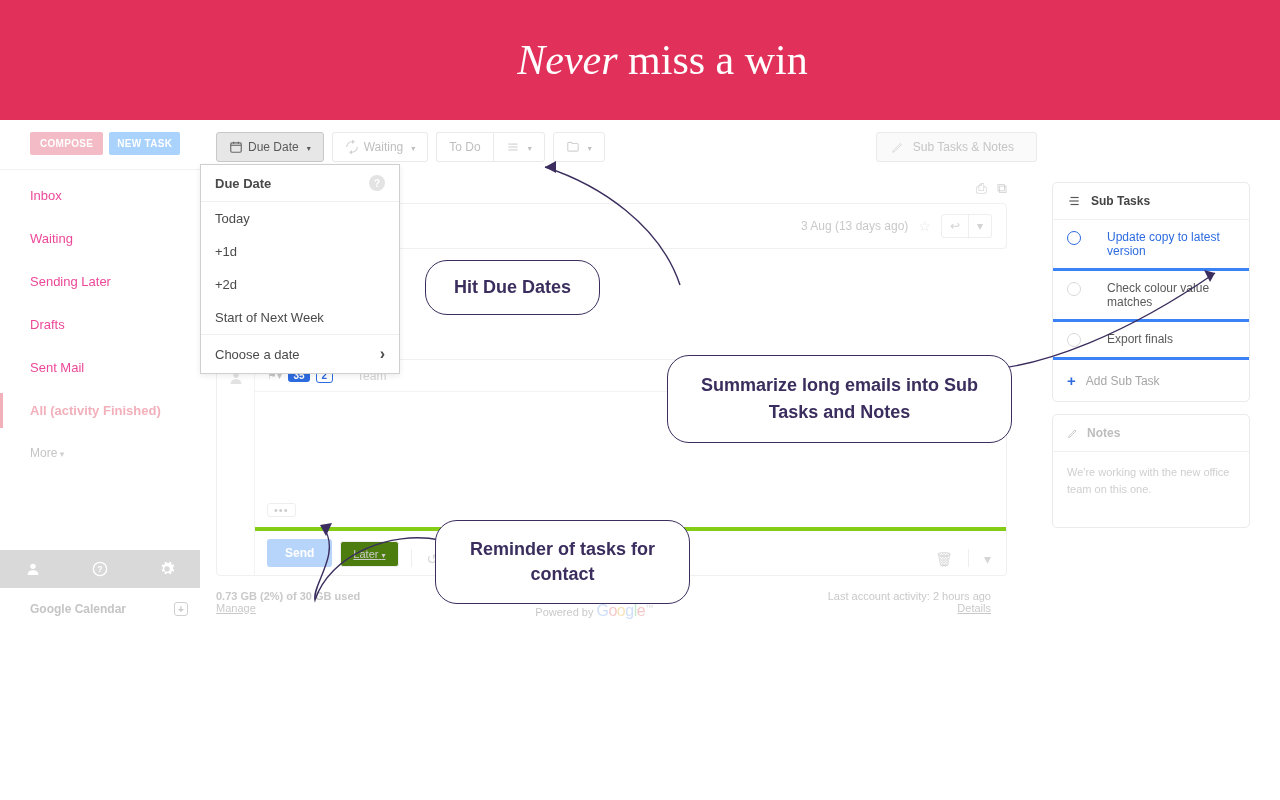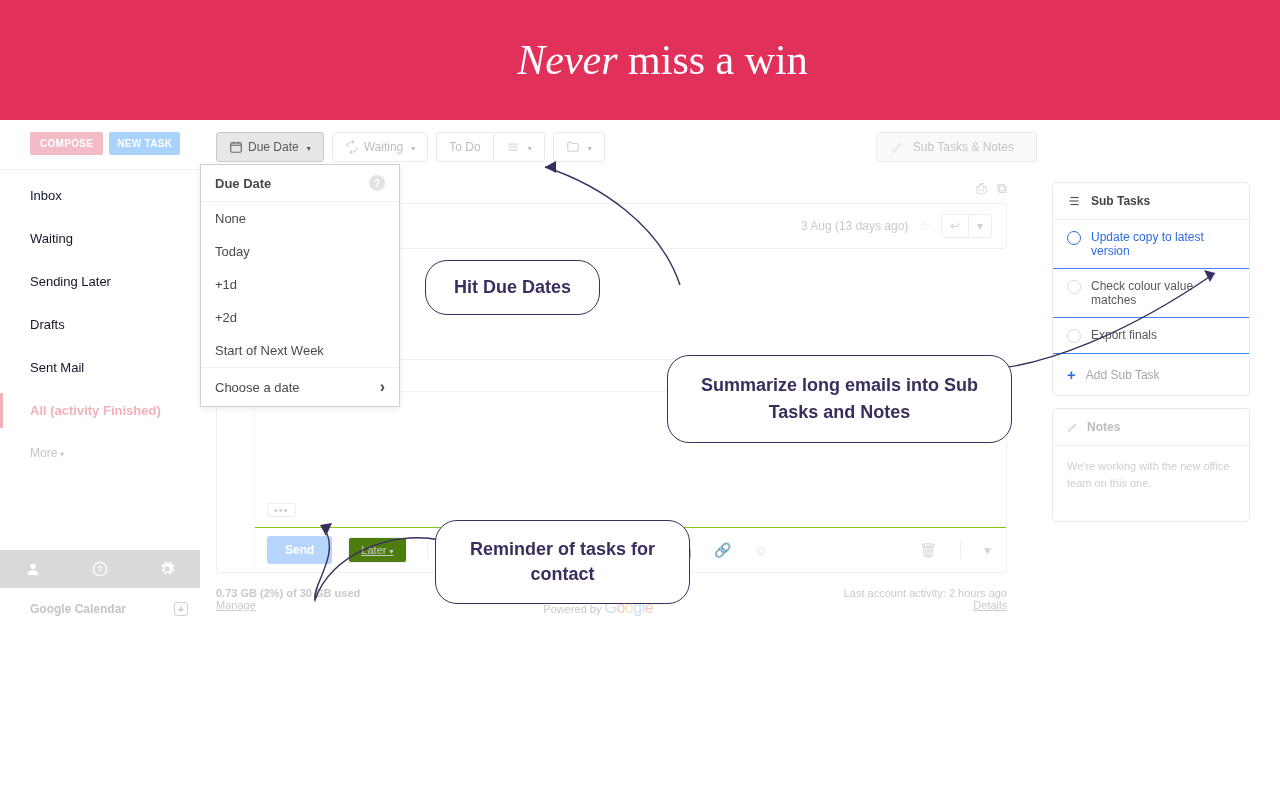--- a/index.html
+++ b/index.html
@@ -7,21 +7,21 @@
 
 .banner { background: #e1305a; color: #fff; text-align: center; padding: 36px 0; font-family: Georgia, 'Times New Roman', serif; font-size: 42px; font-weight: 400; }
 .banner em { font-style: italic; font-weight: 400; margin-left: 45px; }
 
 .app { display: flex; }
 .sidebar { width: 200px; padding: 12px 0 0 0; }
 .compose-row { padding: 0 12px 12px 30px; display: flex; gap: 6px; }
 .btn-compose { background: #f2b0bb; opacity: 0.85; color: #fff; border: none; padding: 6px 10px; font-size: 10px; font-weight: bold; letter-spacing: 0.3px; border-radius: 2px; cursor: pointer; }
 .btn-newtask { background: #a9d2fc; color: #fff; border: none; padding: 6px 8px; font-size: 10px; font-weight: bold; letter-spacing: 0.3px; border-radius: 2px; cursor: pointer; }
 
-.nav-item { padding: 10px 12px 10px 30px; color: #0f172a; font-size: 13px; cursor: pointer; margin: 8px 0; }
+.nav-item { padding: 10px 12px 10px 30px; color: #ec4899; font-size: 13px; cursor: pointer; margin: 8px 0; }
 .nav-item.finished { color: #f2b0bb; font-weight: 600; border-left: 3px solid #f2b0bb; padding-left: 27px; }
 .nav-more { padding: 10px 12px 10px 30px; color: #c5c5c5; font-size: 12px; cursor: pointer; }
 .nav-more::after { content: ' ▾'; font-size: 9px; opacity: 0.8; }
 
 .sidebar-bottom { margin-top: 80px; }
 .sidebar-icons { background: #d9d9d9; display: flex; justify-content: space-around; align-items: center; padding: 10px 0; }
 .sidebar-icons span { width: 18px; height: 18px; display: inline-flex; align-items: center; justify-content: center; color: #fff; font-size: 14px; }
 .calendar-row { padding: 14px 12px 14px 30px; color: #c5c5c5; font-size: 12px; font-weight: 600; display: flex; justify-content: space-between; align-items: center; }
 .plus-circle { width: 14px; height: 14px; border: 1px solid #d0d0d0; border-radius: 3px; display: inline-flex; align-items: center; justify-content: center; font-size: 10px; color: #c5c5c5; }
 
@@ -57,37 +57,37 @@
 .compose-avatar { width: 38px; border-right: 1px solid #f3f3f3; display: flex; align-items: flex-start; justify-content: center; padding-top: 10px; color: #dcdcdc; }
 .compose-body { flex: 1; }
 .compose-to { padding: 8px 12px; display: flex; align-items: center; gap: 6px; border-bottom: 1px solid #f3f3f3; }
 .flag { color: #c6c6c6; font-size: 11px; }
 .badge { padding: 1px 5px; border-radius: 3px; font-size: 10px; font-weight: 600; }
 .badge.blue-fill { background: #2d6be0; color: #fff; }
 .badge.blue-outline { border: 1px solid #2d6be0; color: #2d6be0; }
 .team-label { color: #d3d3d3; font-size: 12px; margin-left: 18px; }
 .compose-text { min-height: 110px; padding: 12px; }
 .ellipsis-chip { display: inline-block; border: 1px solid #eee; border-radius: 3px; padding: 0 6px; color: #ccc; font-size: 11px; letter-spacing: 1px; margin: 0 0 10px 12px; }
-.compose-toolbar { border-top: 1px solid #84cc16; padding: 8px 12px; display: flex; align-items: center; gap: 16px; }
+.compose-toolbar { border-top: 4px solid #84cc16; padding: 8px 12px; display: flex; align-items: flex-end; gap: 8px; }
 .btn-send { background: #b7d4fa; color: #fff; border: none; padding: 7px 18px; font-size: 12px; font-weight: 600; border-radius: 3px; cursor: pointer; }
 .btn-later { border: 1px solid #eee; background: #4d7c0f; padding: 6px 12px; font-size: 11px; color: #ccc; border-radius: 3px; text-decoration: underline; }
 .ct-icon { color: #d6d6d6; font-size: 14px; padding: 0 3px; cursor: pointer; }
 .ct-divider { width: 1px; height: 18px; background: #eee; margin: 0 4px; }
 .ct-spacer { flex: 1; }
 
-.footer { margin: 14px 30px 0 0; display: flex; justify-content: space-between; align-items: flex-start; font-size: 11px; color: #c9c9c9; }
+.footer { margin: 14px 46px 0 0; display: flex; justify-content: space-between; align-items: flex-start; font-size: 11px; color: #c9c9c9; }
 .footer a { color: #c9c9c9; text-decoration: underline; }
 .footer .center { text-align: center; }
 .google-logo { font-size: 16px; font-weight: 500; letter-spacing: -0.5px; }
 .google-logo .g1{color:#d0e0fa}.google-logo .g2{color:#f5c9c9}.google-logo .g3{color:#f7e3b8}.google-logo .g4{color:#d0e0fa}.google-logo .g5{color:#c6ebd1}.google-logo .g6{color:#f5c9c9}
 
 .rightpanel { width: 228px; padding: 62px 30px 0 0; }
 .panel { border: 1px solid #eaeaea; border-radius: 5px; margin-bottom: 12px; background: #fff; }
 .panel-head { padding: 11px 14px; font-size: 12px; font-weight: 700; color: #444; display: flex; align-items: center; gap: 10px; border-bottom: 1px solid #f0f0f0; }
-.subtask { display: flex; align-items: flex-start; gap: 10px; padding: 10px 14px; border-bottom: 1px solid #3b82f6; font-size: 12px; }
+.subtask { display: flex; align-items: flex-start; gap: 26px; padding: 10px 14px; border-bottom: 3px solid #3b82f6; font-size: 12px; }
 .subtask .ring { width: 14px; height: 14px; border-radius: 50%; flex-shrink: 0; margin-top: 1px; }
 .subtask .ring.blue { border: 1.5px solid #2d6be0; }
 .subtask .ring.grey { border: 1.5px solid #d9d9d9; }
 .subtask.blue-text { color: #2d6be0; }
 .subtask.grey-text { color: #5a5a5a; }
 .add-sub { padding: 12px 14px; color: #a6a6a6; font-size: 12px; display: flex; align-items: center; gap: 10px; }
 .add-sub .plus { color: #2d6be0; font-size: 15px; font-weight: bold; }
 .notes-head { padding: 11px 14px; color: #bdbdbd; font-size: 12px; font-weight: 600; display: flex; align-items: center; gap: 8px; border-bottom: 1px solid #f0f0f0; }
 .notes-body { padding: 12px 14px 30px 14px; color: #cfcfcf; font-size: 11px; line-height: 1.5; }
 
@@ -196,21 +196,20 @@
         <span>Sub Tasks &amp; Notes</span>
         <span class="caret"></span>
       </button>
     </div>
 
     <div class="dropdown">
       <div class="dropdown-header">
         <span>Due Date</span>
         <span class="help-dot">?</span>
       </div>
-      <div class="dropdown-item">None</div>
       <div class="dropdown-item">Today</div>
       <div class="dropdown-item">+1d</div>
       <div class="dropdown-item">+2d</div>
       <div class="dropdown-item">Start of Next Week</div>
       <div class="dropdown-footer">
         <span>Choose a date</span>
         <span class="chev">›</span>
       </div>
     </div>
 

